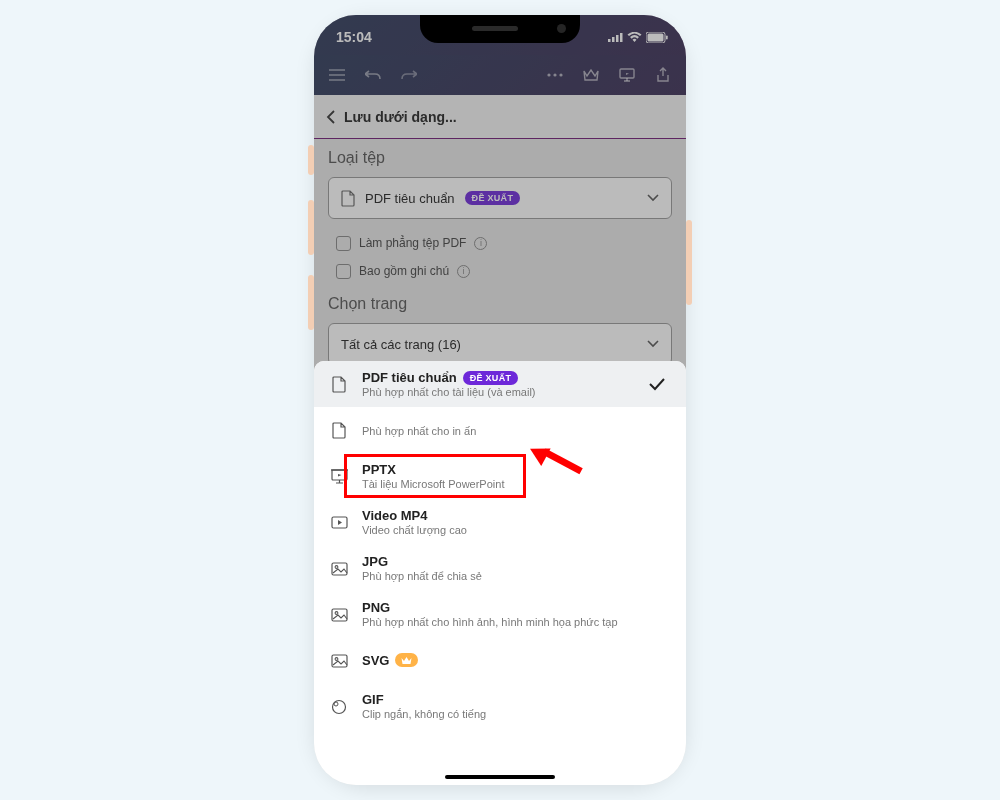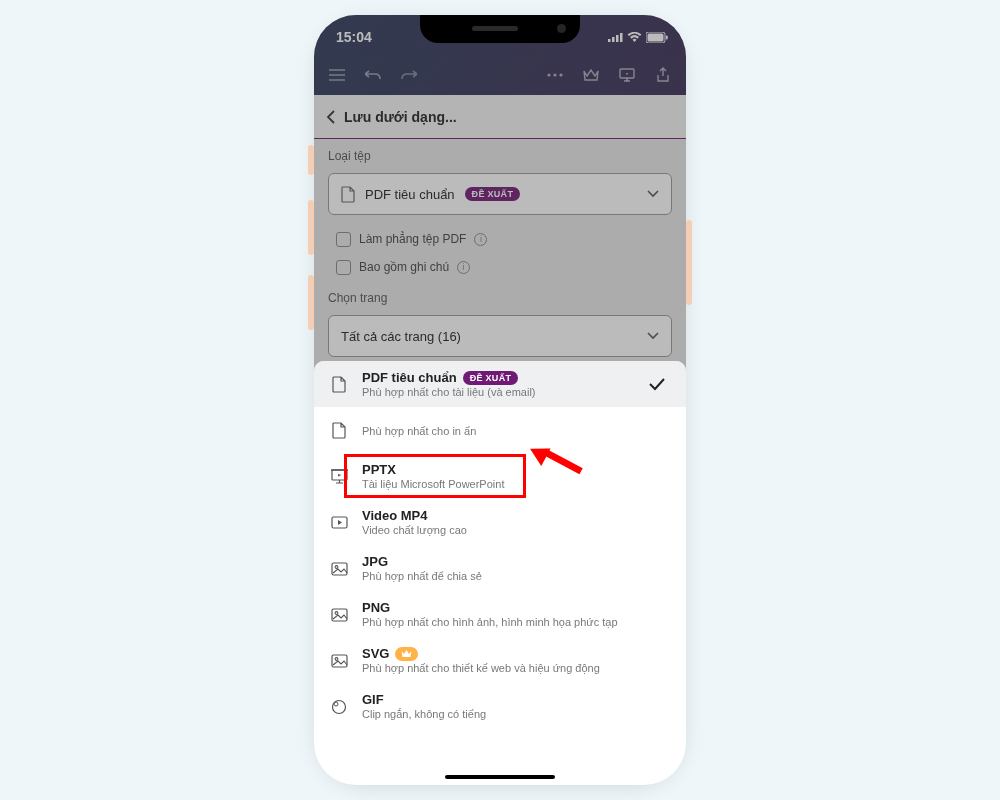--- a/index.html
+++ b/index.html
@@ -96,40 +96,40 @@
     gap: 8px;
     height: 44px;
     padding: 0 12px;
     font-size: 14px;
     font-weight: 600;
     color: #222;
     border-bottom: 1px solid #701a75;
   }
   .section {
     padding: 10px 14px 4px 14px;
-    font-size: 12px;
+    font-size: 16px;
     color: #555;
   }
   .select {
     margin: 6px 14px 10px 14px;
     background: #fff;
     border: 1px solid #999;
     border-radius: 6px;
     height: 42px;
     display: flex;
     align-items: center;
     padding: 0 12px;
     gap: 10px;
     font-size: 13px;
     color: #222;
     justify-content: space-between;
   }
   .select .leftsel { display: flex; align-items: center; gap: 10px; }
   .badge {
-    background: #701a75;
+    background: #6d28d9;
     color: #fff;
     font-size: 9px;
     font-weight: 700;
     padding: 2px 7px;
     border-radius: 9px;
     letter-spacing: 0.3px;
   }
   .checkrow {
     display: flex;
     align-items: center;
@@ -509,21 +509,20 @@
         </span>
         <div class="txt">
           <div class="title">
             <span>SVG</span>
             <span class="premium">
               <svg width="11" height="9" viewBox="0 0 11 9">
                   <path d="M0.5 2 L3 5 L5.5 1 L8 5 L10.5 2 L9.5 8 H1.5 Z" fill="#fff"></path>
                 </svg>
             </span>
           </div>
-          <div class="sub">Phù hợp nhất cho thiết kế web và hiệu ứng động</div>
         </div>
       </div>
 
       <div class="option">
         <span class="icn2">
           <svg width="16" height="16" viewBox="0 0 16 16">
               <circle cx="8" cy="8" r="6.5" fill="none" stroke="#555" stroke-width="1.2"></circle>
               <circle cx="5" cy="5" r="2" fill="none" stroke="#555" stroke-width="1"></circle>
             </svg>
         </span>

